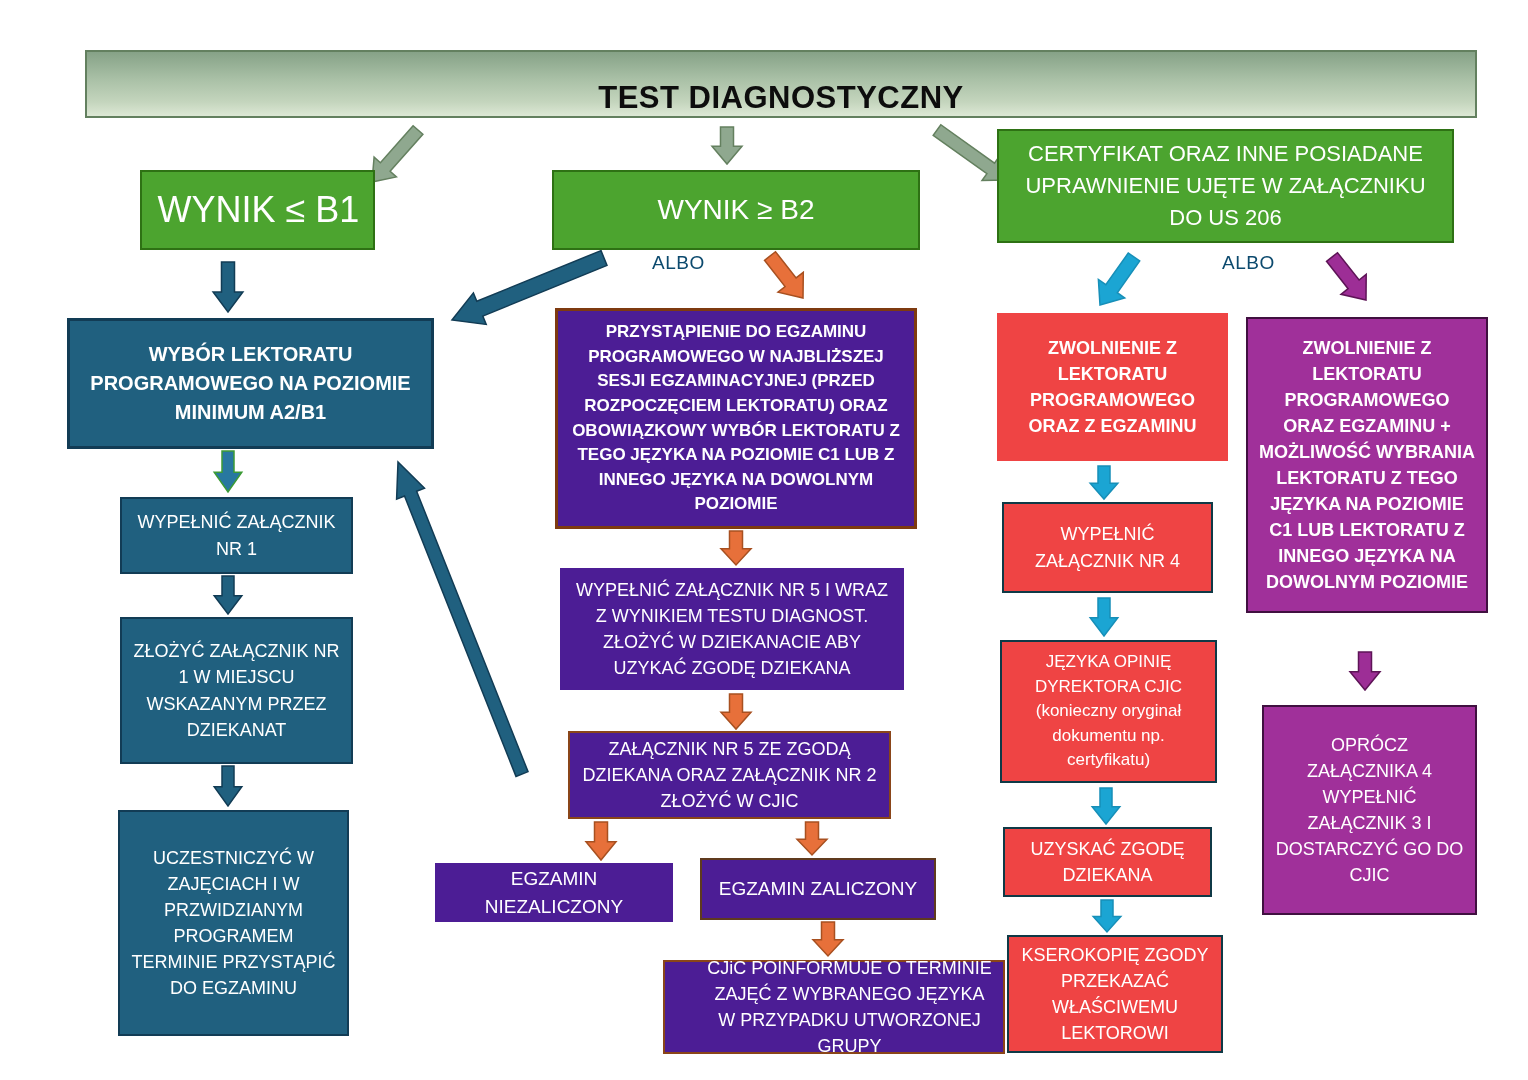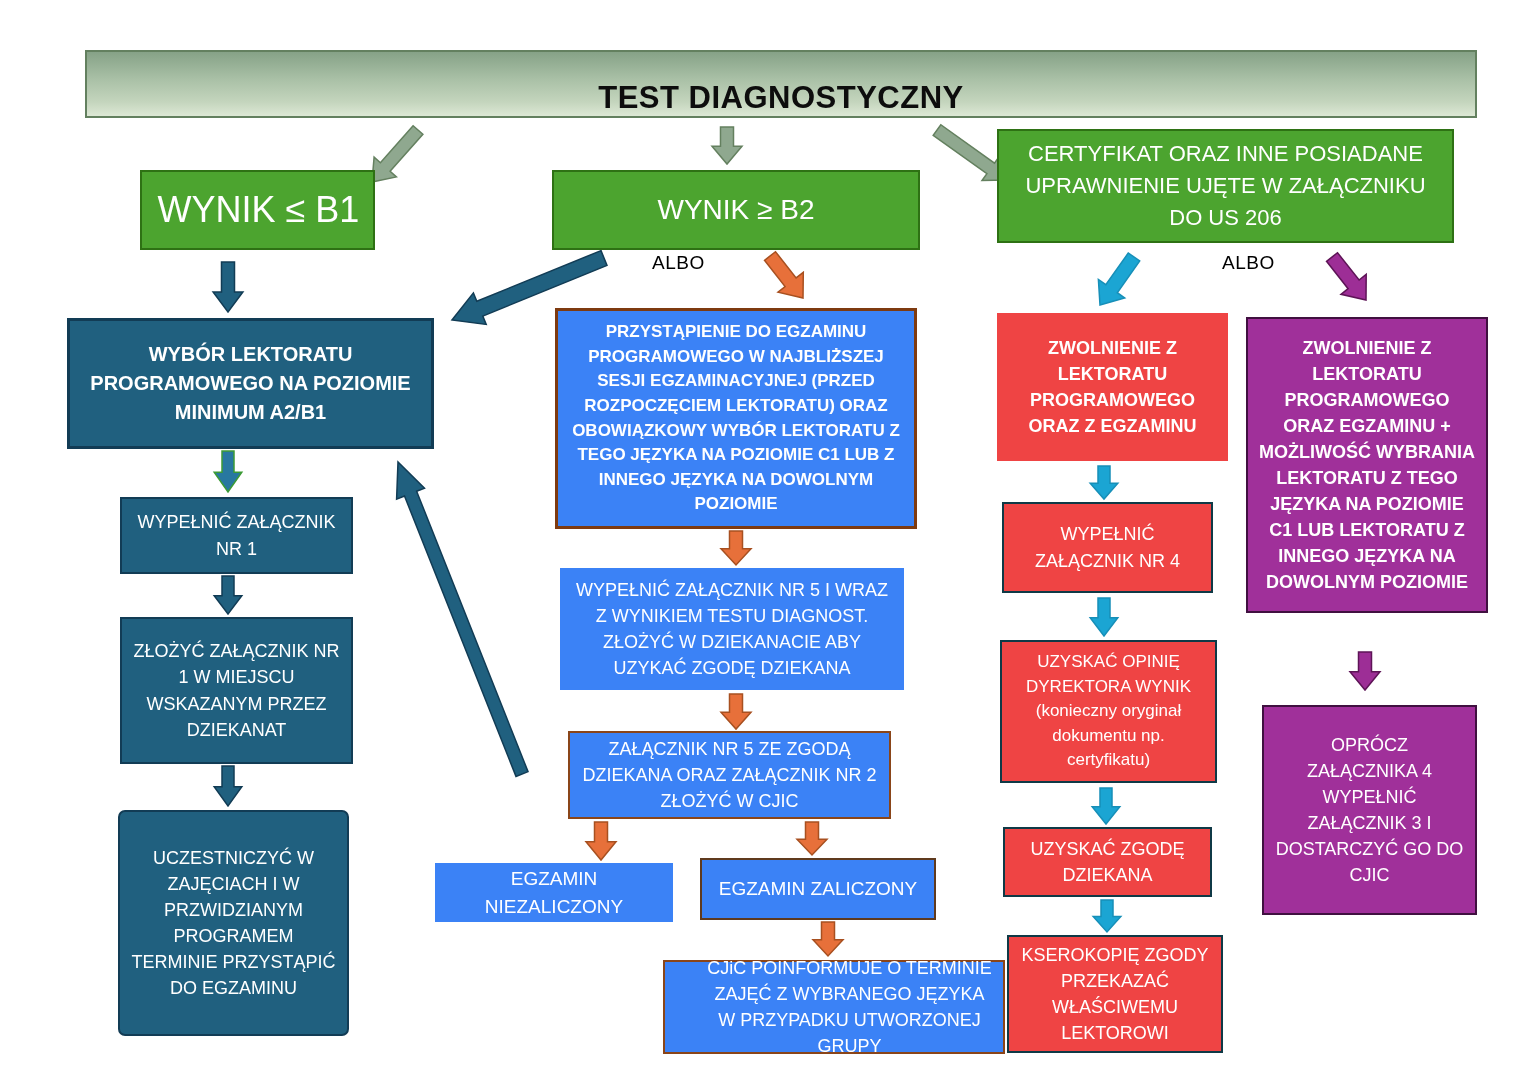--- a/index.html
+++ b/index.html
@@ -15,27 +15,27 @@
   }
   .title-bar{
     position:absolute;left:85px;top:50px;width:1392px;height:68px;
     box-sizing:border-box;border:2px solid #63805f;
     background:linear-gradient(180deg,#86a287 0%,#a9c0a6 42%,#c4d5bd 78%,#dde8d5 100%);
     display:flex;align-items:flex-end;justify-content:center;
     color:#0d0d0d;font-size:31px;font-weight:bold;letter-spacing:.5px;
   }
   .green{background:#4ca42f;border:2px solid #2e7114;}
   .darkblue{background:#20607f;border:2px solid #123c55;}
-  .orange{background:#3b82f6;border:2px solid #8a4519;}
+  .orange{background:#4c1d95;border:2px solid #8a4519;}
   .cyan{background:#ef4444;border:2px solid #0f3946;}
   .purple{background:#a0309a;border:2px solid #401040;}
   .noborder{border:none;}
   .bold{font-weight:bold;}
   .albo{
-    position:absolute;color:#000000;font-size:19px;letter-spacing:.5px;
+    position:absolute;color:#0c4a6e;font-size:19px;letter-spacing:.5px;
   }
 </style>
 </head>
 <body>
 
 <div class="stage">
 
   <svg id="arrow-layer" viewBox="0 0 1528 1080">
       <polygon points="413.1,125.7 380.4,162.7 374.1,157.1 372.0,182.0 396.4,176.9 390.1,171.3 422.9,134.3" fill="#8fa88f" stroke="#64805f" stroke-width="1.5"></polygon>
       <polygon points="720.5,127.0 720.5,146.2 712.0,146.2 727.0,164.0 742.0,146.2 733.5,146.2 733.5,127.0" fill="#8fa88f" stroke="#64805f" stroke-width="1.5"></polygon>
@@ -74,39 +74,39 @@
   <div class="albo" style="left:652px;top:252px;">ALBO</div>
 
   <div class="albo" style="left:1222px;top:252px;">ALBO</div>
 
   <div class="box darkblue bold" style="left:67px;top:318px;width:367px;height:131px;font-size:20px;border-width:3px;">WYBÓR LEKTORATU PROGRAMOWEGO NA POZIOMIE MINIMUM A2/B1</div>
 
   <div class="box darkblue" style="left:120px;top:497px;width:233px;height:77px;font-size:18px;">WYPEŁNIĆ ZAŁĄCZNIK NR 1</div>
 
   <div class="box darkblue" style="left:120px;top:617px;width:233px;height:147px;font-size:18px;">ZŁOŻYĆ ZAŁĄCZNIK NR 1 W MIEJSCU WSKAZANYM PRZEZ DZIEKANAT</div>
 
-  <div class="box darkblue" style="left:118px;top:810px;width:231px;height:226px;font-size:18px;border-radius:7px;">UCZESTNICZYĆ W ZAJĘCIACH I W PRZWIDZIANYM PROGRAMEM TERMINIE PRZYSTĄPIĆ DO EGZAMINU</div>
+  <div class="box darkblue" style="left:118px;top:810px;width:231px;height:226px;font-size:18px;">UCZESTNICZYĆ W ZAJĘCIACH I W PRZWIDZIANYM PROGRAMEM TERMINIE PRZYSTĄPIĆ DO EGZAMINU</div>
 
   <div class="box orange bold" style="left:555px;top:308px;width:362px;height:221px;font-size:17px;border:3px solid #7e3a10;">PRZYSTĄPIENIE DO EGZAMINU PROGRAMOWEGO W NAJBLIŻSZEJ SESJI EGZAMINACYJNEJ (PRZED ROZPOCZĘCIEM LEKTORATU) ORAZ OBOWIĄZKOWY WYBÓR LEKTORATU Z TEGO JĘZYKA NA POZIOMIE C1 LUB Z INNEGO JĘZYKA NA DOWOLNYM POZIOMIE</div>
 
   <div class="box orange noborder" style="left:560px;top:568px;width:344px;height:122px;font-size:18px;">WYPEŁNIĆ ZAŁĄCZNIK NR 5 I WRAZ Z WYNIKIEM TESTU DIAGNOST. ZŁOŻYĆ W DZIEKANACIE ABY UZYKAĆ ZGODĘ DZIEKANA</div>
 
   <div class="box orange" style="left:568px;top:731px;width:323px;height:88px;font-size:18px;">ZAŁĄCZNIK NR 5 ZE ZGODĄ DZIEKANA ORAZ ZAŁĄCZNIK NR 2 ZŁOŻYĆ W CJIC</div>
 
   <div class="box orange noborder" style="left:435px;top:863px;width:238px;height:59px;font-size:19px;">EGZAMIN NIEZALICZONY</div>
 
   <div class="box orange" style="left:700px;top:858px;width:236px;height:62px;font-size:19px;border-color:#5f3a1e;">EGZAMIN ZALICZONY</div>
 
   <div class="box orange" style="left:663px;top:960px;width:342px;height:94px;font-size:18px;padding-left:41px;">CJiC POINFORMUJE O TERMINIE ZAJĘĆ Z WYBRANEGO JĘZYKA W PRZYPADKU UTWORZONEJ GRUPY</div>
 
   <div class="box cyan bold noborder" style="left:997px;top:313px;width:231px;height:148px;font-size:18px;">ZWOLNIENIE Z LEKTORATU PROGRAMOWEGO ORAZ Z EGZAMINU</div>
 
   <div class="box cyan" style="left:1002px;top:502px;width:211px;height:91px;font-size:18px;">WYPEŁNIĆ ZAŁĄCZNIK NR 4</div>
 
-  <div class="box cyan" style="left:1000px;top:640px;width:217px;height:143px;font-size:17px;">UZYSKAĆ OPINIĘ DYREKTORA WYNIK (konieczny oryginał dokumentu np. certyfikatu)</div>
+  <div class="box cyan" style="left:1000px;top:640px;width:217px;height:143px;font-size:17px;">JĘZYKA OPINIĘ DYREKTORA CJIC (konieczny oryginał dokumentu np. certyfikatu)</div>
 
   <div class="box cyan" style="left:1003px;top:827px;width:209px;height:70px;font-size:18px;">UZYSKAĆ ZGODĘ DZIEKANA</div>
 
   <div class="box cyan" style="left:1007px;top:935px;width:216px;height:118px;font-size:18px;">KSEROKOPIĘ ZGODY PRZEKAZAĆ WŁAŚCIWEMU LEKTOROWI</div>
 
   <div class="box purple bold" style="left:1246px;top:317px;width:242px;height:296px;font-size:18px;">ZWOLNIENIE Z LEKTORATU PROGRAMOWEGO ORAZ EGZAMINU + MOŻLIWOŚĆ WYBRANIA LEKTORATU Z TEGO JĘZYKA NA POZIOMIE C1 LUB LEKTORATU Z INNEGO JĘZYKA NA DOWOLNYM POZIOMIE</div>
 
   <div class="box purple" style="left:1262px;top:705px;width:215px;height:210px;font-size:18px;">OPRÓCZ ZAŁĄCZNIKA 4 WYPEŁNIĆ ZAŁĄCZNIK 3 I DOSTARCZYĆ GO DO CJIC</div>
 
 </div>

